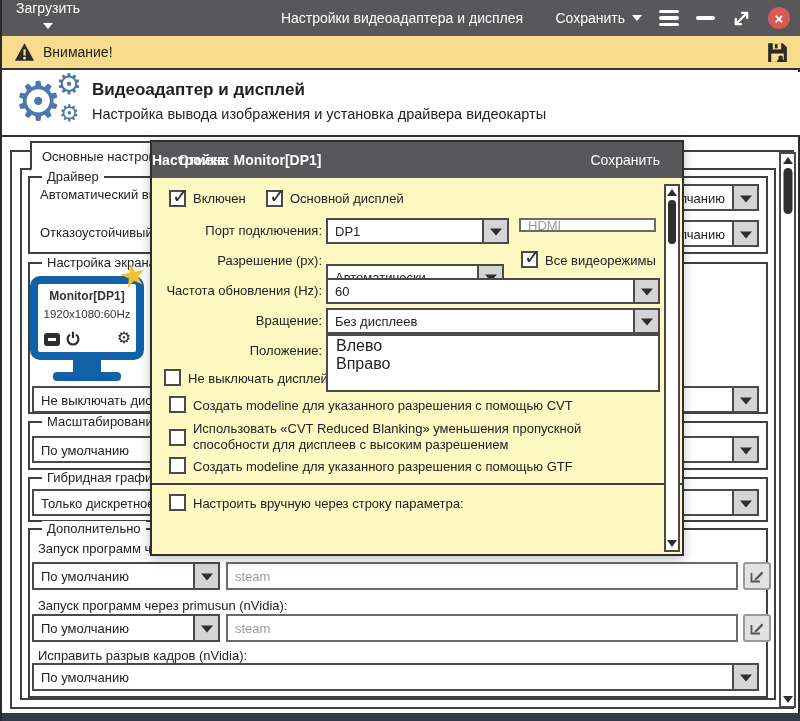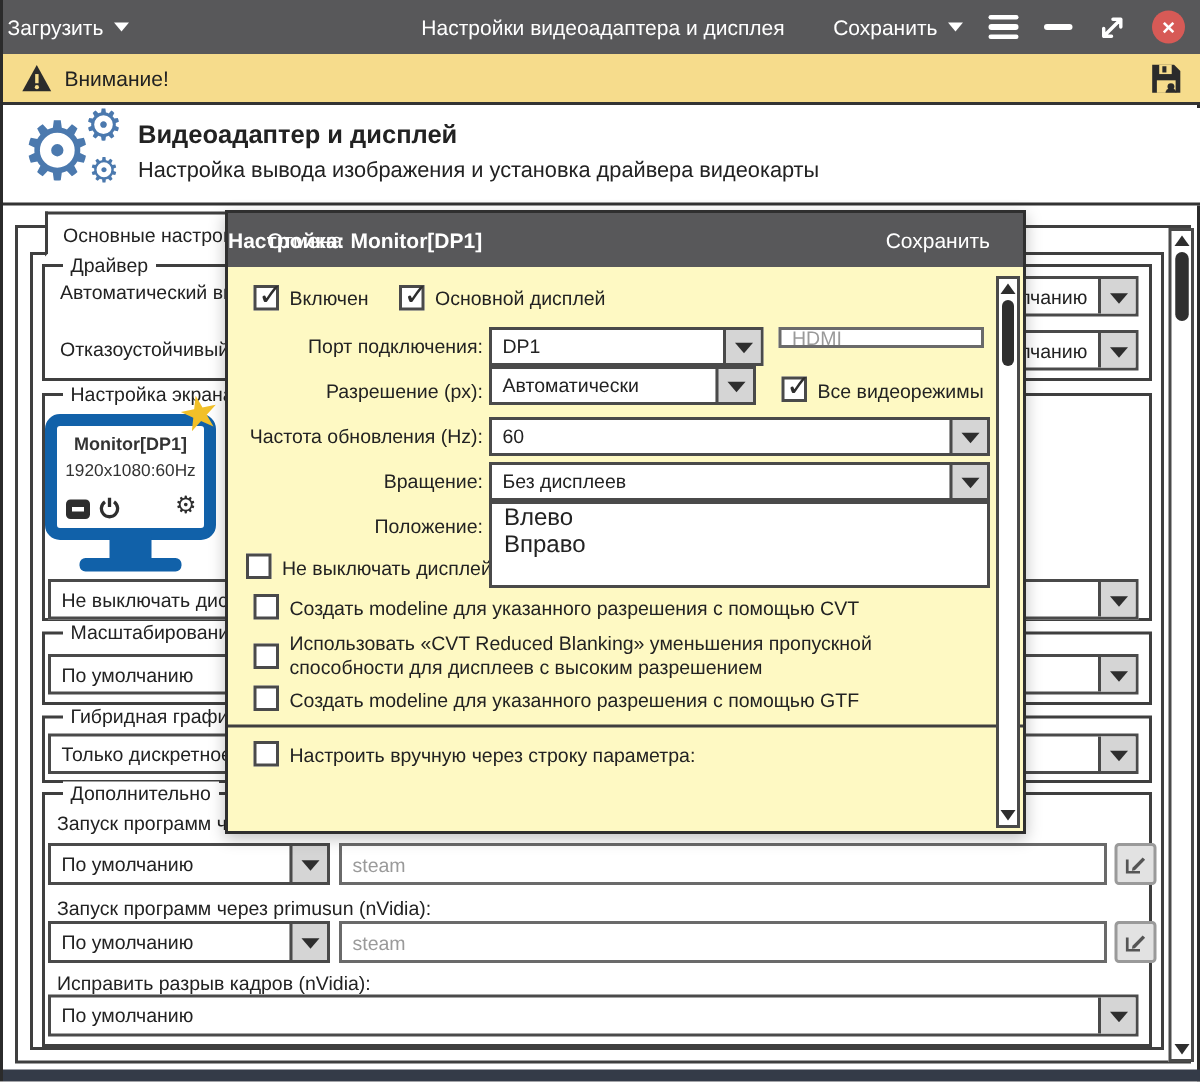--- a/index.html
+++ b/index.html
@@ -2,21 +2,21 @@
 <html><head>
 <meta charset="utf-8">
 <style>
   * { margin:0; padding:0; box-sizing:border-box; }
   html,body { width:800px; height:721px; }
   body { font-family:"Liberation Sans","DejaVu Sans",sans-serif; background:#fff; position:relative; overflow:hidden; }
   .screen { position:absolute; left:0; top:0; width:800px; height:721px; border:2px solid #2b2b2b; border-top:none; background:#fff; }
 
   
   .titlebar { position:absolute; left:0; top:0; width:800px; height:36px; background:#58585A; color:#fff; }
-  .tb-left { position:absolute; left:3px; top:0; height:36px; display:flex; align-items:center; gap:7px; font-size:14px; cursor:pointer; }
+  .tb-left { position:absolute; left:14px; top:0; height:36px; display:flex; align-items:center; gap:7px; font-size:14px; cursor:pointer;flex-direction:column; }
   .tb-title { position:absolute; left:0; width:100%; top:0; height:36px; display:flex; justify-content:center; align-items:center; font-size:14px; }
   .tb-right { position:absolute; right:12px; top:0; height:36px; display:flex; align-items:center; gap:17px; }
   .tb-save { display:flex; align-items:center; gap:7px; font-size:14px; cursor:pointer; }
   .tri-down-w { width:0; height:0; border-left:5px solid transparent; border-right:5px solid transparent; border-top:6px solid #fff; }
   .hamburger { display:flex; flex-direction:column; gap:3px; cursor:pointer; }
   .hamburger i { display:block; width:20px; height:3.5px; background:#fff; border-radius:2px; }
   .minbar { width:19px; height:3.5px; background:#fff; border-radius:2px; cursor:pointer; }
   .closebtn { width:22px; height:22px; border-radius:50%; background:#D75A56; color:#fff; display:flex; align-items:center; justify-content:center; font-size:15px; font-weight:bold; cursor:pointer; }
 
   
@@ -267,21 +267,21 @@
     <span class="mcb-label" style="left:138px; top:49px;">Основной дисплей</span>
 
     <span class="mlabel" style="top:81px;">Порт подключения:</span>
     <div class="dd" style="left:174px; top:76px; width:183px; height:26px;">
       <span class="dd-val">DP1</span>
       <span class="dd-arrow"></span>
     </div>
     <input class="tinput" style="left: 367px; top: 76px; width: 137px; height: 14px;" placeholder="HDMI">
 
     <span class="mlabel" style="top:111px;">Разрешение (px):</span>
-    <div class="dd" style="left:174px; top:102px; width:178px; height:26px;">
+    <div class="dd" style="left:174px; top:122px; width:178px; height:26px;">
       <span class="dd-val">Автоматически</span>
       <span class="dd-arrow"></span>
     </div>
     <span class="cb" style="left:369px; top:109px;">
         <span class="mark">✓</span>
       </span>
     <span class="mcb-label" style="left:393px; top:111px;">Все видеорежимы</span>
 
     <span class="mlabel" style="top:141px;">Частота обновления (Hz):</span>
     <div class="dd" style="left:174px; top:136px; width:334px; height:26px;">

